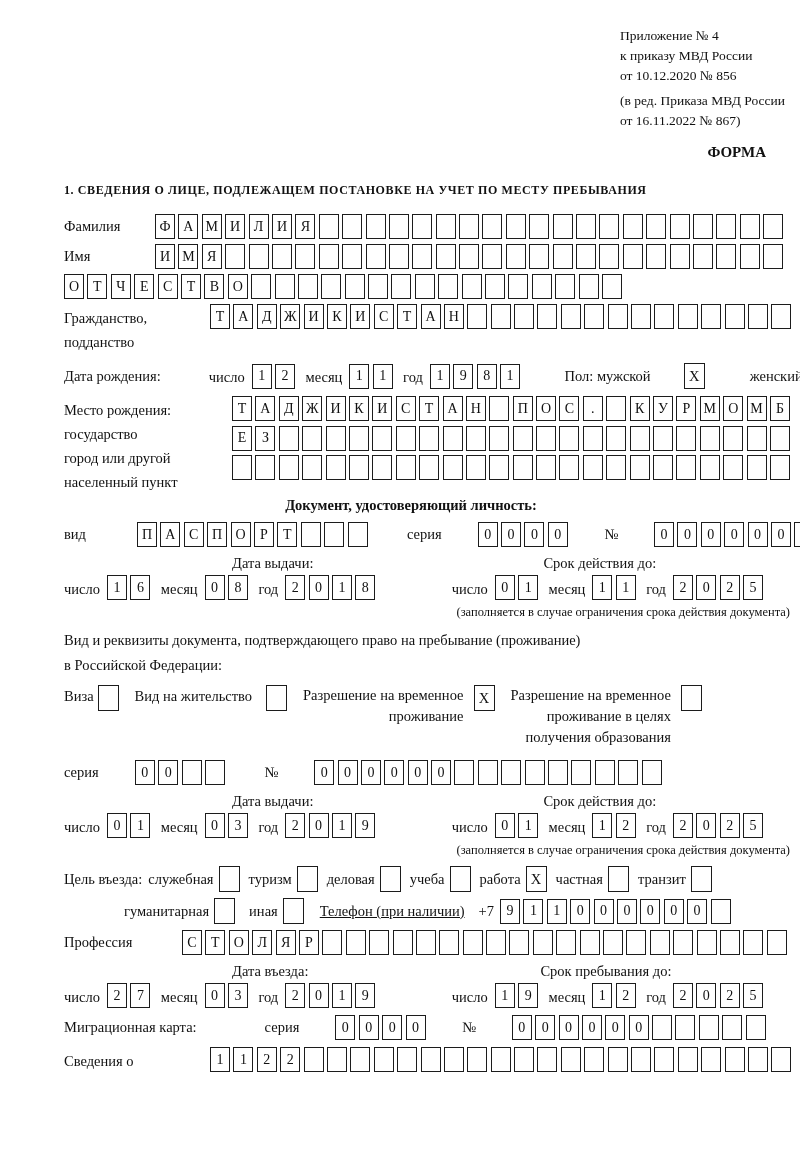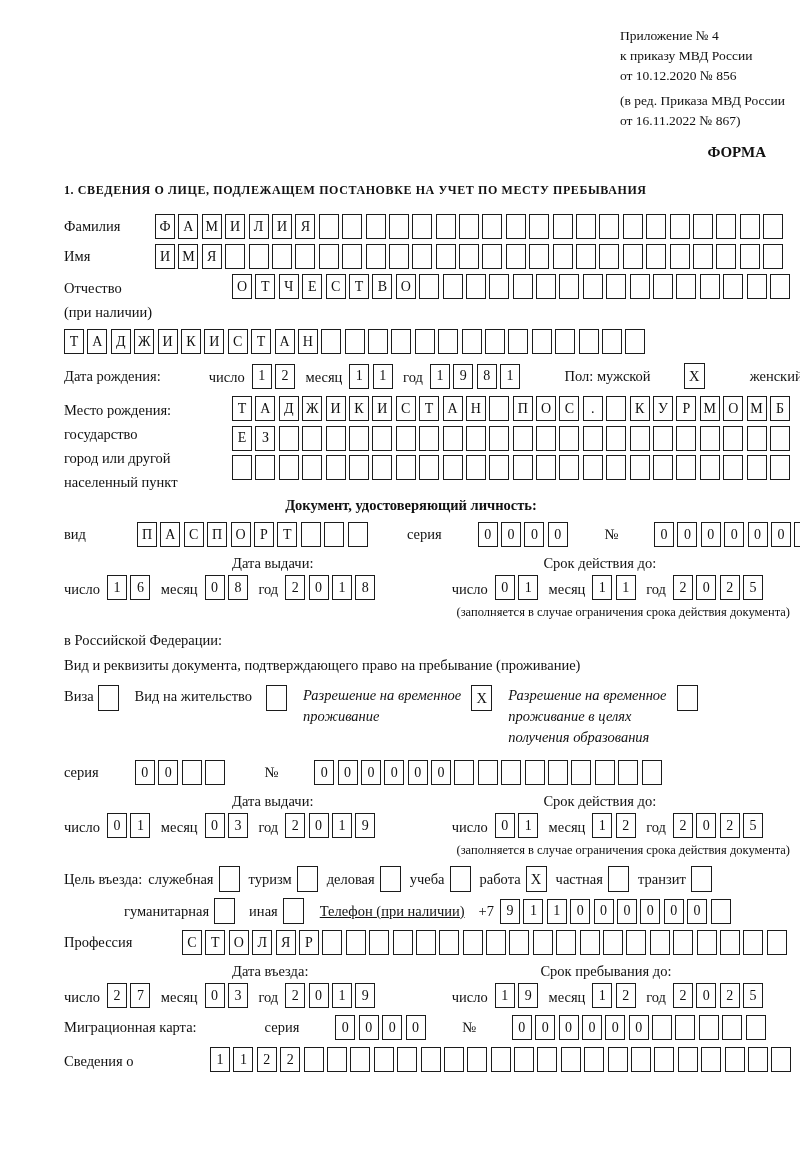--- a/index.html
+++ b/index.html
@@ -51,21 +51,21 @@
   .doc-heading { text-align: center; padding-right: 42px; font-weight: bold; margin: 6px 0 8px; }
 
   .dh { display: flex; margin: 8px 0 3px; }
   .dg { display: flex; align-items: center; }
   .dg > * { margin-right: 7px; }
   .dg .lbx { padding-top: 3px; }
   .note { font-size: 12.5px; text-align: right; padding-right: 10px; margin: 2px 0 8px; }
 
   .intro { line-height: 25px; margin-top: 4px; }
   .res-opts { display: flex; align-items: flex-start; margin: 7px 0 12px; }
-  .opt-lines { text-align: left; font-size: 14.5px; line-height: 21px; font-style: italic; }
+  .opt-lines { text-align: right; font-size: 14.5px; line-height: 21px; }
   .purpose-row { display: flex; align-items: center; margin-bottom: 6px; }
   .purpose-row .cb { margin-left: 5px; margin-right: 9px; }
 
   .reps-right { display: flex; flex-direction: column; }
   .reps-right .cs { margin-bottom: 5.5px; }
 </style>
 </head>
 <body>
 
 <div class="page">
@@ -145,24 +145,20 @@
         <span class="cell"></span>
         <span class="cell"></span>
         <span class="cell"></span>
         <span class="cell"></span>
         <span class="cell"></span>
         <span class="cell"></span>
       </span>
   </div>
 
   <div class="r">
-    <div class="lbl-block w140">
-      <div>Отчество</div>
-      <div>(при наличии)</div>
-    </div>
     <span class="cs">
         <span class="cell">О</span>
         <span class="cell">Т</span>
         <span class="cell">Ч</span>
         <span class="cell">Е</span>
         <span class="cell">С</span>
         <span class="cell">Т</span>
         <span class="cell">В</span>
         <span class="cell">О</span>
         <span class="cell"></span>
@@ -178,20 +174,24 @@
         <span class="cell"></span>
         <span class="cell"></span>
         <span class="cell"></span>
         <span class="cell"></span>
         <span class="cell"></span>
         <span class="cell"></span>
       </span>
   </div>
 
   <div class="r">
+    <div class="lbl-block w118">
+      <div>Гражданство,</div>
+      <div>подданство</div>
+    </div>
     <span class="cs">
         <span class="cell">Т</span>
         <span class="cell">А</span>
         <span class="cell">Д</span>
         <span class="cell">Ж</span>
         <span class="cell">И</span>
         <span class="cell">К</span>
         <span class="cell">И</span>
         <span class="cell">С</span>
         <span class="cell">Т</span>
@@ -410,22 +410,22 @@
           <span class="cell">2</span>
           <span class="cell">0</span>
           <span class="cell">2</span>
           <span class="cell">5</span>
         </span>
     </div>
   </div>
   <div class="note">(заполняется в случае ограничения срока действия документа)</div>
 
   <div class="intro">
+    <div>Вид и реквизиты документа, подтверждающего право на пребывание (проживание)</div>
     <div>в Российской Федерации:</div>
-    <div>Вид и реквизиты документа, подтверждающего право на пребывание (проживание)</div>
   </div>
 
   <div class="res-opts">
     <span class="lbx" style="padding-top:3px;">Виза</span>
     <span class="cb" style="margin-left:4px;"></span>
     <span class="lbx" style="margin-left:16px; padding-top:3px;">Вид на жительство</span>
     <span class="cb" style="margin-left:14px;"></span>
     <div class="opt-lines" style="margin-left:16px;">
       <div>Разрешение на временное</div>
       <div>проживание</div>

